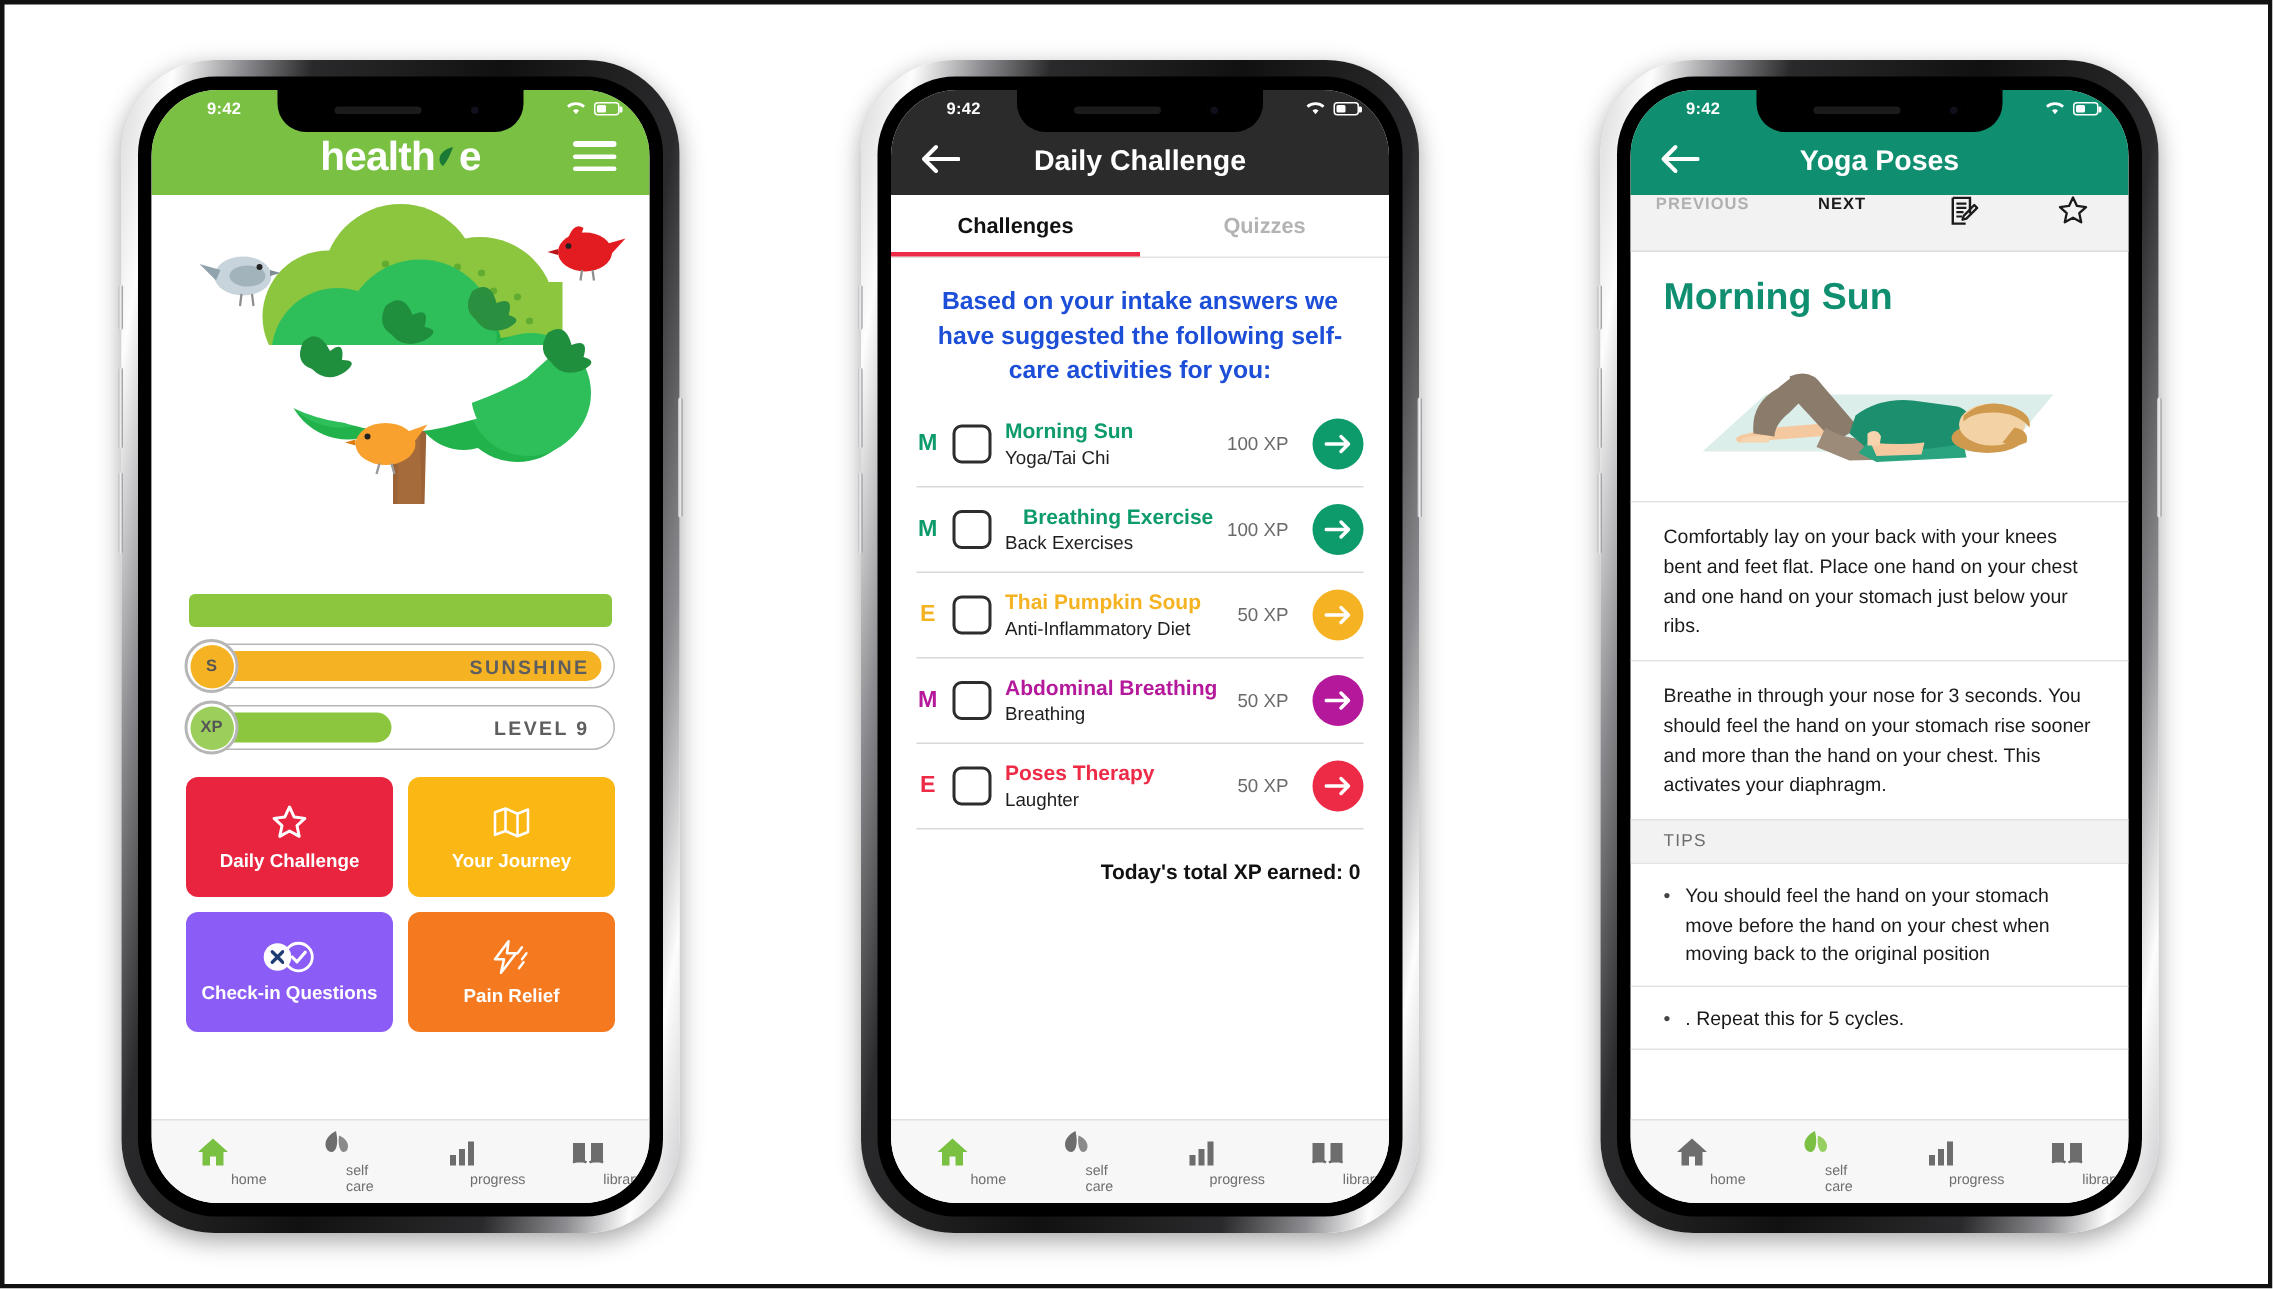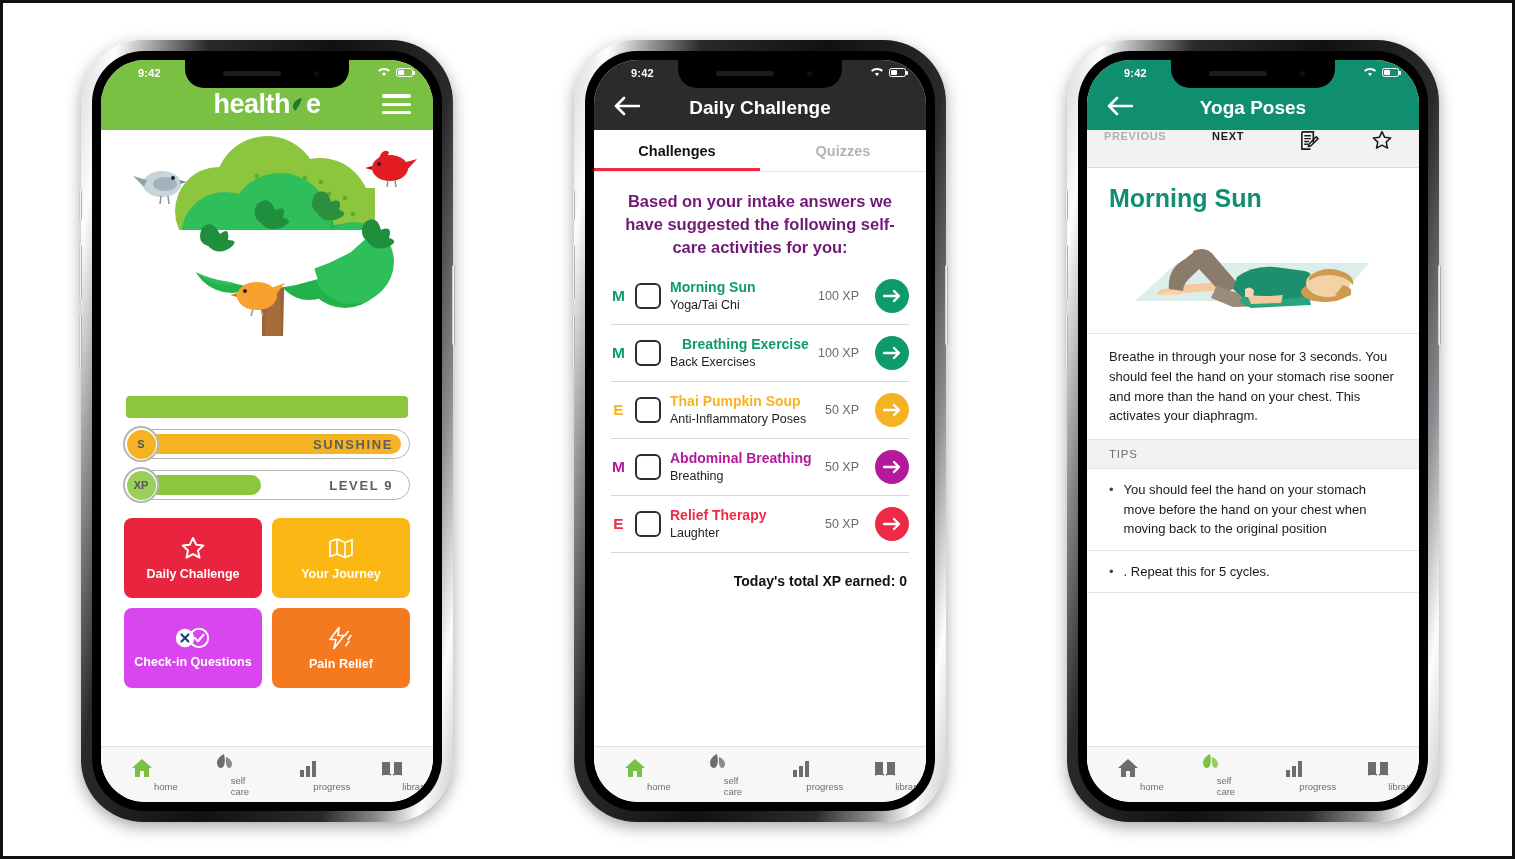--- a/index.html
+++ b/index.html
@@ -59,21 +59,21 @@
   .tile { height:80px; border-radius:8px; display:flex; flex-direction:column; align-items:center; justify-content:center; gap:6px; color:#fff; font-size:12.5px; font-weight:bold; }
 
   
   .p2head { flex:0 0 70px; background:#2b2b2b; position:relative; display:flex; align-items:flex-end; justify-content:center; padding-bottom:11px; }
   .p2head .ttl { font-size:19px; font-weight:bold; color:#fff; }
   .backarrow { position:absolute; left:20px; bottom:14px; }
   .tabs { flex:0 0 42px; display:flex; background:#fff; position:relative; border-bottom:1px solid #e2e2e2; }
   .tab { flex:1; display:flex; align-items:center; justify-content:center; font-size:14.5px; font-weight:bold; }
   .tab.active { color:#111; } .tab.inactive { color:#b3b3b3; }
   .tabline { position:absolute; bottom:0; left:0; width:50%; height:3.4px; background:#ee2b47; }
-  .intro { padding:18px 28px 10px; text-align:center; font-size:16.5px; font-weight:bold; color:#701a75; line-height:1.38; }
+  .intro { padding:18px 28px 10px; text-align:center; font-size:16.5px; font-weight:bold; color:#1d4ed8; line-height:1.38; }
   .list { padding:0 17px; }
   .row { display:flex; align-items:center; gap:9px; padding:11px 0; border-bottom:1.4px solid #d8d8d8; }
   .row .mark { width:15px; font-size:15.5px; font-weight:bold; text-align:center; }
   .cbox { width:26px; height:26px; border:2.2px solid #2d2d2d; border-radius:6px; background:#fff; flex:0 0 26px; }
   .row .names { flex:1; min-width:0; }
   .row .t { font-size:14px; font-weight:bold; line-height:1.25; }
   .row .s { font-size:12.5px; color:#1e1e1e; line-height:1.3; }
   .row .xp { font-size:12.5px; color:#6a6a6a; margin-right:7px; white-space:nowrap; }
   .gobtn { width:34px; height:34px; border-radius:50%; display:flex; align-items:center; justify-content:center; flex:0 0 34px; }
   .total { text-align:right; padding:20px 19px 0; font-size:14px; font-weight:bold; color:#111; }
@@ -256,21 +256,21 @@
                 </svg>
               <span>Daily Challenge</span>
             </div>
             <div class="tile" style="background:#fbb713;">
               <svg width="26" height="25" viewBox="0 0 26 24">
                   <path d="M2 5 9 2.5 17 6 24 3.2v15L17 21 9 17.5 2 20z" fill="none" stroke="#fff" stroke-width="1.7" stroke-linejoin="round"></path>
                   <path d="M9 2.5v15M17 6v15" stroke="#fff" stroke-width="1.7"></path>
                 </svg>
               <span>Your Journey</span>
             </div>
-            <div class="tile" style="background:#d946ef;">
+            <div class="tile" style="background:#8b5cf6;">
               <svg width="40" height="22" viewBox="0 0 40 22">
                 <circle cx="12" cy="11" r="9.2" fill="#fff"></circle>
                   <path d="M8.5 7.5 15.5 14.5M15.5 7.5 8.5 14.5" stroke="#1e3d77" stroke-width="2.2" stroke-linecap="round"></path>
                 <circle cx="26" cy="11" r="9.2" fill="none" stroke="#fff" stroke-width="1.9"></circle>
                   <path d="M21.8 11 25 14.2 30.5 7.8" stroke="#fff" stroke-width="2.1" fill="none" stroke-linecap="round" stroke-linejoin="round"></path>
               </svg>
               <span>Check-in Questions</span>
             </div>
             <div class="tile" style="background:#f4791f;">
               <svg width="30" height="25" viewBox="0 0 30 24">
@@ -382,21 +382,21 @@
               <svg width="19" height="14" viewBox="0 0 19 14">
                   <path d="M1 7h15M11 2l5 5-5 5" stroke="#fff" stroke-width="2.3" fill="none" stroke-linecap="round" stroke-linejoin="round"></path>
                 </svg>
             </div>
           </div>
           <div class="row">
             <div class="mark" style="color:#f5b324;">E</div>
             <div class="cbox"></div>
             <div class="names">
               <div class="t" style="color:#f5b324;">Thai Pumpkin Soup</div>
-              <div class="s">Anti-Inflammatory Poses</div>
+              <div class="s">Anti-Inflammatory Diet</div>
             </div>
             <div class="xp">50 XP</div>
             <div class="gobtn" style="background:#f5b324;">
               <svg width="19" height="14" viewBox="0 0 19 14">
                   <path d="M1 7h15M11 2l5 5-5 5" stroke="#fff" stroke-width="2.3" fill="none" stroke-linecap="round" stroke-linejoin="round"></path>
                 </svg>
             </div>
           </div>
           <div class="row">
             <div class="mark" style="color:#b5199b;">M</div>
@@ -409,21 +409,21 @@
             <div class="gobtn" style="background:#b5199b;">
               <svg width="19" height="14" viewBox="0 0 19 14">
                   <path d="M1 7h15M11 2l5 5-5 5" stroke="#fff" stroke-width="2.3" fill="none" stroke-linecap="round" stroke-linejoin="round"></path>
                 </svg>
             </div>
           </div>
           <div class="row">
             <div class="mark" style="color:#ee2b47;">E</div>
             <div class="cbox"></div>
             <div class="names">
-              <div class="t" style="color:#ee2b47;">Relief Therapy</div>
+              <div class="t" style="color:#ee2b47;">Poses Therapy</div>
               <div class="s">Laughter</div>
             </div>
             <div class="xp">50 XP</div>
             <div class="gobtn" style="background:#ee2b47;">
               <svg width="19" height="14" viewBox="0 0 19 14">
                   <path d="M1 7h15M11 2l5 5-5 5" stroke="#fff" stroke-width="2.3" fill="none" stroke-linecap="round" stroke-linejoin="round"></path>
                 </svg>
             </div>
           </div>
         </div>
@@ -528,20 +528,21 @@
             <path d="M148 76 q18 6 42 4 l22-3 2 9 -60 3 -12-6z" fill="#2aa37f"></path>
             <path d="M150 76 q20 2 36 0 l-2 8 -30 1z" fill="#f5c9a0"></path>
             <path d="M148 70 q6-4 9 2 l-1 6 -8 0z" fill="#f7d3ae"></path>
             <ellipse cx="228" cy="73" rx="24" ry="10" fill="#cf9a4e"></ellipse>
             <ellipse cx="231" cy="64" rx="22" ry="14" fill="#f3d3a6"></ellipse>
             <path d="M212 58 q14-12 32-6 q14 5 12 14 q-8-10 -24-10 q-14 0 -20 6z" fill="#cf9a4e"></path>
             <path d="M246 66 q10 2 8 10 q-8 4 -16 0z" fill="#cf9a4e"></path>
           </svg>
         </div>
 
+        <div class="para">Comfortably lay on your back with your knees bent and feet flat. Place one hand on your chest and one hand on your stomach just below your ribs.</div>
         <div class="para">Breathe in through your nose for 3 seconds. You should feel the hand on your stomach rise sooner and more than the hand on your chest. This activates your diaphragm.</div>
         <div class="tipshdr">TIPS</div>
         <div class="tip">
           <span class="bullet">•</span>
           <span>You should feel the hand on your stomach move before the hand on your chest when moving back to the original position</span>
         </div>
         <div class="tip">
           <span class="bullet">•</span>
           <span>. Repeat this for 5 cycles.</span>
         </div>

